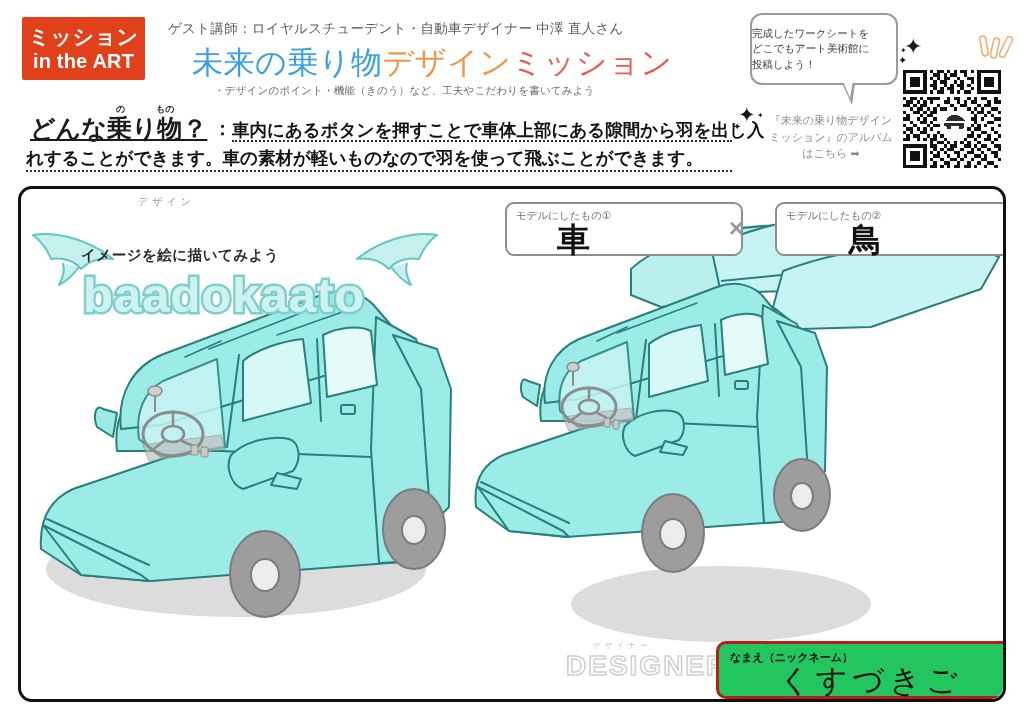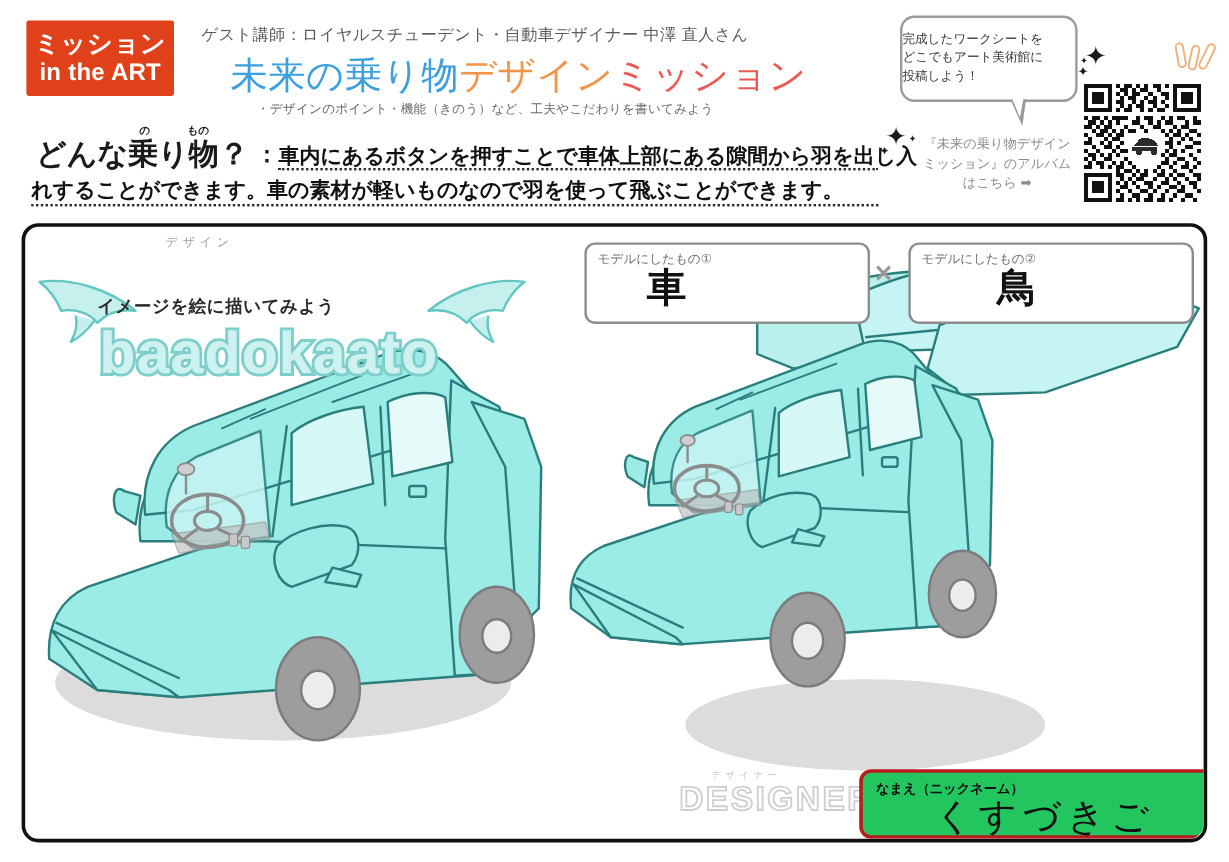--- a/index.html
+++ b/index.html
@@ -35,21 +35,21 @@
   .t-orange { color: #f0944a; }
   .t-red { color: #ea5a52; }
   .sub-note {
     position: absolute; left: 214px; top: 84px;
     font-size: 10.5px; color: #6a6a6a; letter-spacing: .2px; white-space: nowrap;
   }
 
   
   .q-label {
     position: absolute; left: 30px; top: 112px;
-    font-size: 25px; font-weight: bold; color: #1b1b1b; white-space: nowrap;
+    font-size: 25px; font-weight: bold; color: #1b1b1b; white-space: nowrap; text-decoration: underline;
   }
   .ruby-n, .ruby-m {
     position: absolute; font-size: 9px; color: #1b1b1b; font-weight: bold;
   }
   .ruby-n { left: 116px; top: 103px; }
   .ruby-m { left: 156px; top: 103px; }
   .q-colon {
     position: absolute; left: 213px; top: 116px;
     font-size: 19px; font-weight: bold; color: #1b1b1b;
   }
@@ -144,22 +144,22 @@
   .hand-title-top {
     position: absolute; left: 62px; top: 78px;
     font-size: 49px; font-weight: bold; letter-spacing: 1px;
     color: #cdf2ef;
   }
   .wing-l { position: absolute; left: 8px; top: 38px; width: 90px; height: 60px; }
   .wing-r { position: absolute; left: 330px; top: 38px; width: 90px; height: 60px; transform: scaleX(-1); }
 
   
   .mbox {
-    position: absolute; top: 13px; height: 68px;
-    border: 2.5px solid #8d8d8d; border-radius: 9px; background: #fff;
+    position: absolute; top: 13px; height: 54px;
+    border: 2.5px solid #8d8d8d; border-radius: 9px; background: #fff; margin-left: 18px;
   }
   .mbox1 { left: 466px; width: 238px; }
   .mbox2 { left: 736px; width: 238px; }
   .mbox-label {
     position: absolute; left: 9px; top: 5px;
     font-size: 10.5px; color: #6f6f6f; white-space: nowrap;
   }
   .mbox-val {
     position: absolute; left: 0; right: 0; top: 14px;
     text-align: center; font-size: 33px; font-weight: bold; color: #111;

